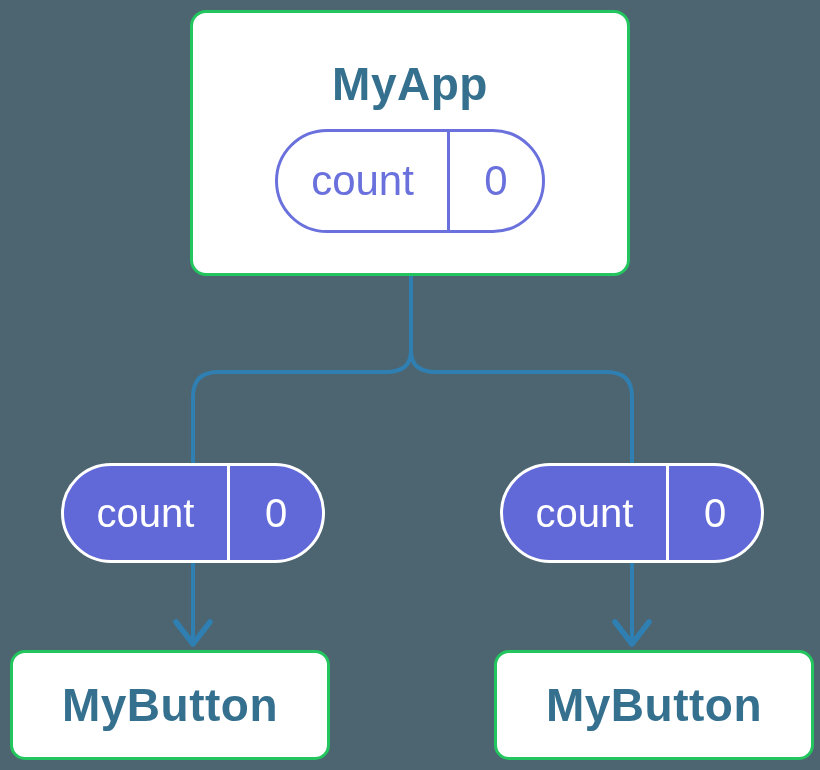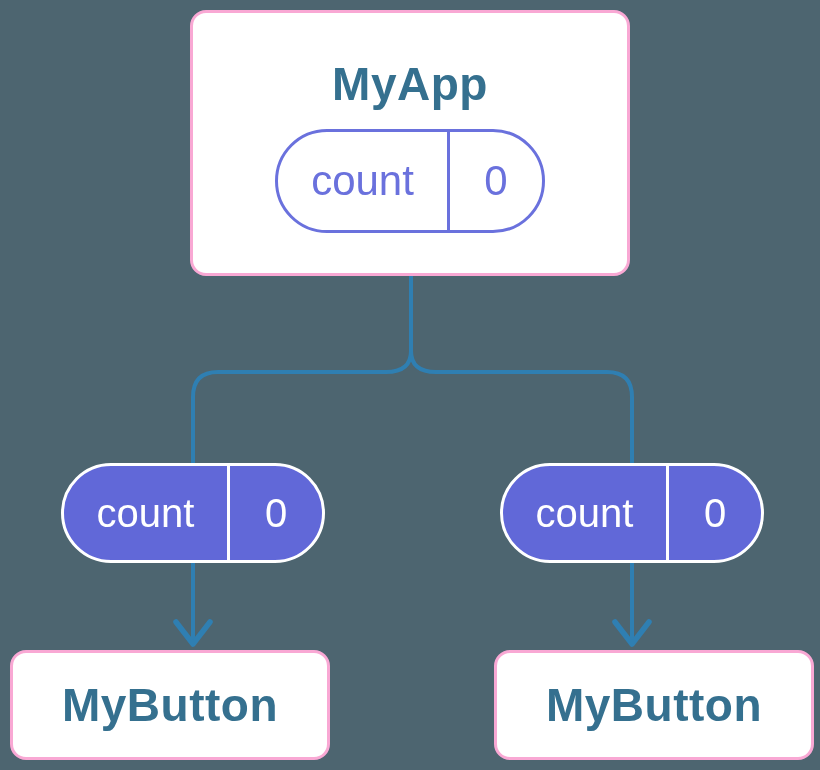--- a/index.html
+++ b/index.html
@@ -9,36 +9,36 @@
     height: 770px;
     background: #4d6570;
     overflow: hidden;
     font-family: "Liberation Sans", sans-serif;
   }
   .svg-layer { position: absolute; left: 0; top: 0; width: 820px; height: 770px; }
 
   .node {
     position: absolute;
     background: #ffffff;
-    border: 3px solid #f9a8d4;
+    border: 3px solid #22c55e;
     border-radius: 16px;
     box-sizing: border-box;
   }
   .node-root {
     left: 190px; top: 10px; width: 440px; height: 266px;
     display: flex; flex-direction: column; align-items: center;
     padding-top: 47px;
   }
   .node-title {
     font-size: 46px; font-weight: bold; color: #35708f;
     line-height: 48px; letter-spacing: 0.5px; white-space: nowrap;
   }
   .node-child {
     width: 320px; height: 110px;
-    display: flex; align-items: center; justify-content: center;
+    display: flex; align-items: center; justify-content: center; border-radius: 15px;
   }
   .child-left  { left: 10px;  top: 650px; }
   .child-right { left: 494px; top: 650px; }
 
   .pill {
     display: flex;
     box-sizing: border-box;
     overflow: hidden;
   }
   .pill-segment {

